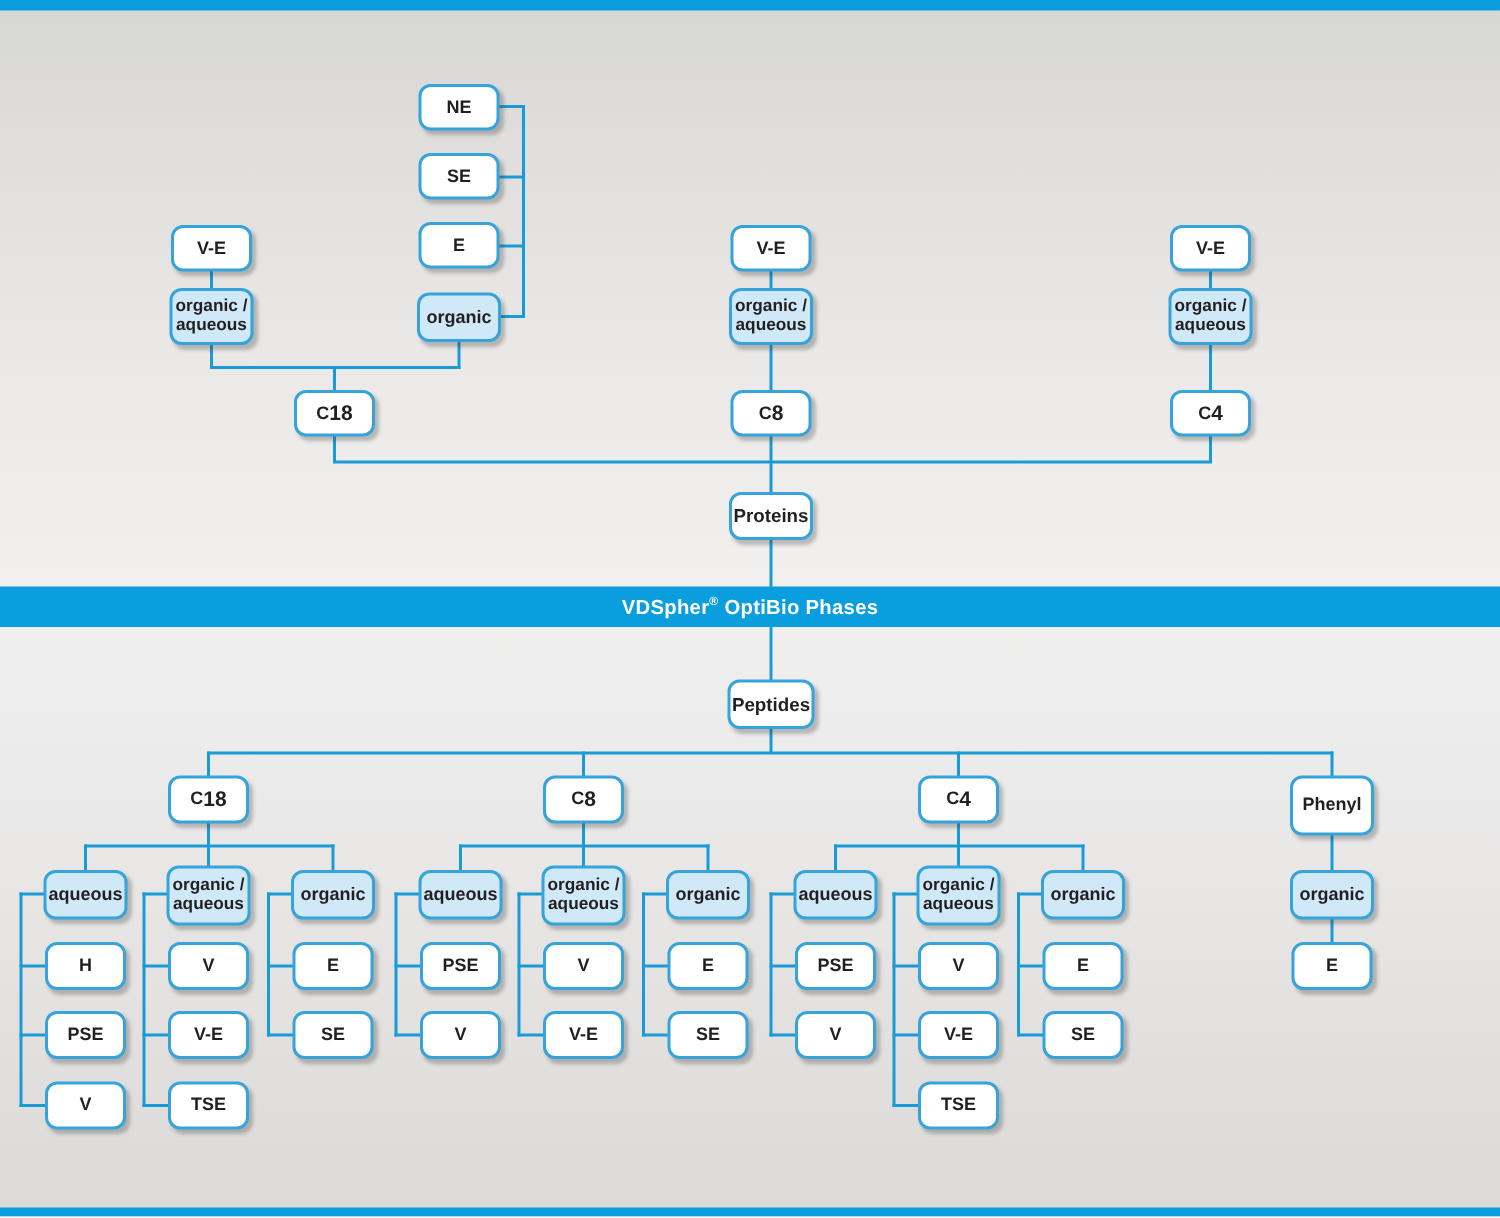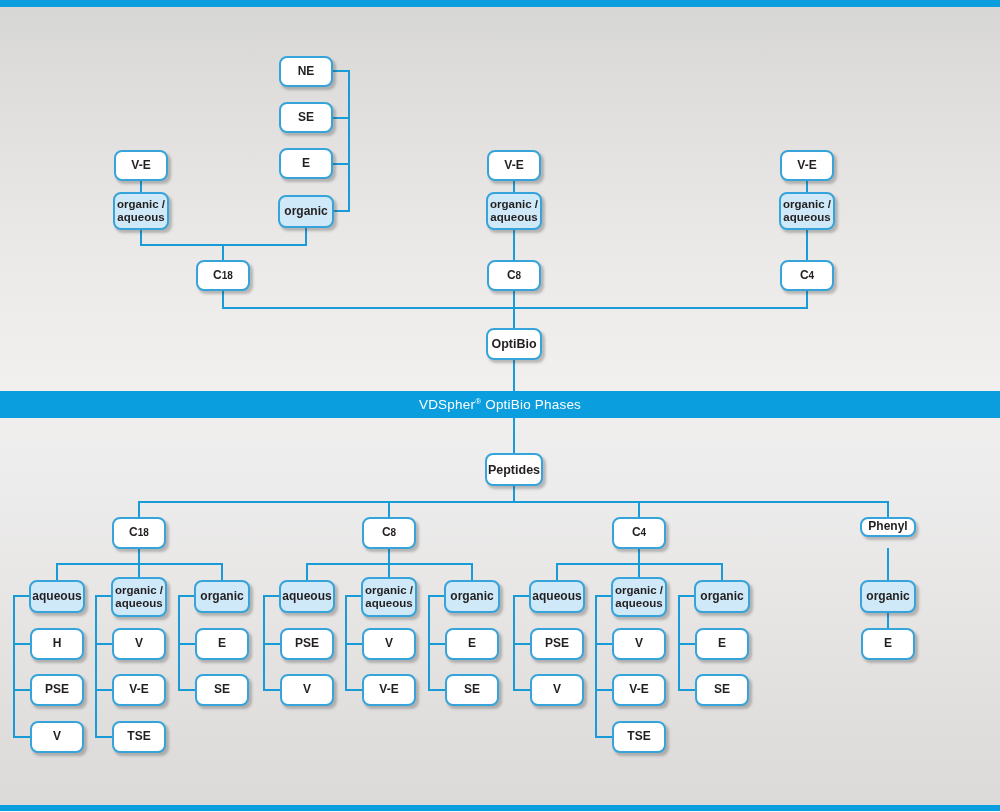--- a/index.html
+++ b/index.html
@@ -9,22 +9,22 @@
   .bar{position:absolute;left:0;width:1000px;background:#0a9ede;}
   .ln{position:absolute;background:#189bd6;}
   .node{position:absolute;box-sizing:border-box;background:#ffffff;border:2px solid #36a4da;border-radius:8px;
     display:flex;align-items:center;justify-content:center;text-align:center;
     font-weight:bold;font-size:12px;line-height:1.12;color:#231f20;white-space:pre-line;
     box-shadow:2.5px 3px 2.5px rgba(60,60,60,.30);}
   .tint{background:#cfe9f8;}
   .two{font-size:11.5px;}
   .big{font-size:12.5px;}
   .banner{position:absolute;left:0;top:391px;width:1000px;height:27px;background:#0a9ede;
-    display:flex;align-items:center;justify-content:center;color:#ffffff;font-weight:normal;font-size:13.5px;letter-spacing:.2px;}
-  .dg{font-size:10px;}
+    display:flex;align-items:center;justify-content:center;color:#ffffff;font-weight:bold;font-size:13.5px;letter-spacing:.2px;}
+  .dg{font-size:14px;}
   .reg{font-size:8px;vertical-align:super;line-height:0;}
 </style>
 </head>
 <body>
 
 <div id="stage">
 
   <div class="bar" style="top:0;height:7px;"></div>
   <div class="bar" style="top:805px;height:6px;"></div>
   <div style="position:absolute;left:0;top:811px;width:1000px;height:1px;background:#f7f7f7;"></div>
@@ -138,28 +138,28 @@
   <div class="node" style="left:487px;top:150px;width:54px;height:31px;">V-E</div>
   <div class="node tint two" style="left:486px;top:192px;width:56px;height:38px;">organic /
 aqueous</div>
   <div class="node" style="left:487px;top:260px;width:54px;height:31px;">C<span class="dg">8</span></div>
 
   <div class="node" style="left:780px;top:150px;width:54px;height:31px;">V-E</div>
   <div class="node tint two" style="left:779px;top:192px;width:56px;height:38px;">organic /
 aqueous</div>
   <div class="node" style="left:780px;top:260px;width:54px;height:31px;">C<span class="dg">4</span></div>
 
-  <div class="node big" style="left:486px;top:328px;width:56px;height:32px;">OptiBio</div>
+  <div class="node big" style="left:486px;top:328px;width:56px;height:32px;">Proteins</div>
 
   <div class="node big" style="left:485px;top:453px;width:58px;height:33px;">Peptides</div>
 
   <div class="node" style="left:112px;top:517px;width:54px;height:32px;">C<span class="dg">18</span></div>
   <div class="node" style="left:362px;top:517px;width:54px;height:32px;">C<span class="dg">8</span></div>
   <div class="node" style="left:612px;top:517px;width:54px;height:32px;">C<span class="dg">4</span></div>
-  <div class="node" style="left:860px;top:517px;width:56px;height:20px;">Phenyl</div>
+  <div class="node" style="left:860px;top:517px;width:56px;height:40px;">Phenyl</div>
 
   <div class="node tint" style="left:29px;top:580px;width:56px;height:33px;">aqueous</div>
   <div class="node tint two" style="left:111px;top:577px;width:56px;height:40px;">organic /
 aqueous</div>
   <div class="node tint" style="left:194px;top:580px;width:56px;height:33px;">organic</div>
   <div class="node" style="left:30px;top:628px;width:54px;height:32px;">H</div>
   <div class="node" style="left:30px;top:674px;width:54px;height:32px;">PSE</div>
   <div class="node" style="left:30px;top:721px;width:54px;height:32px;">V</div>
   <div class="node" style="left:112px;top:628px;width:54px;height:32px;">V</div>
   <div class="node" style="left:112px;top:674px;width:54px;height:32px;">V-E</div>

